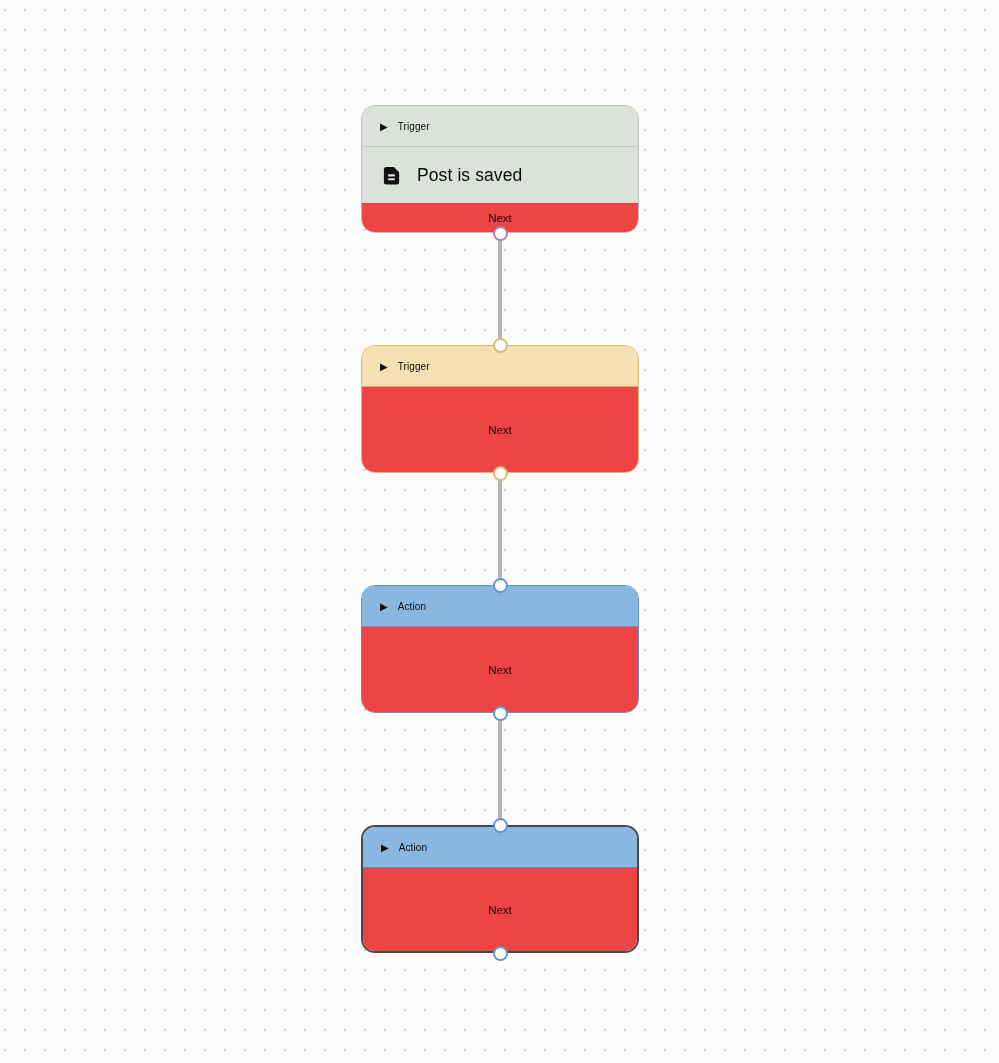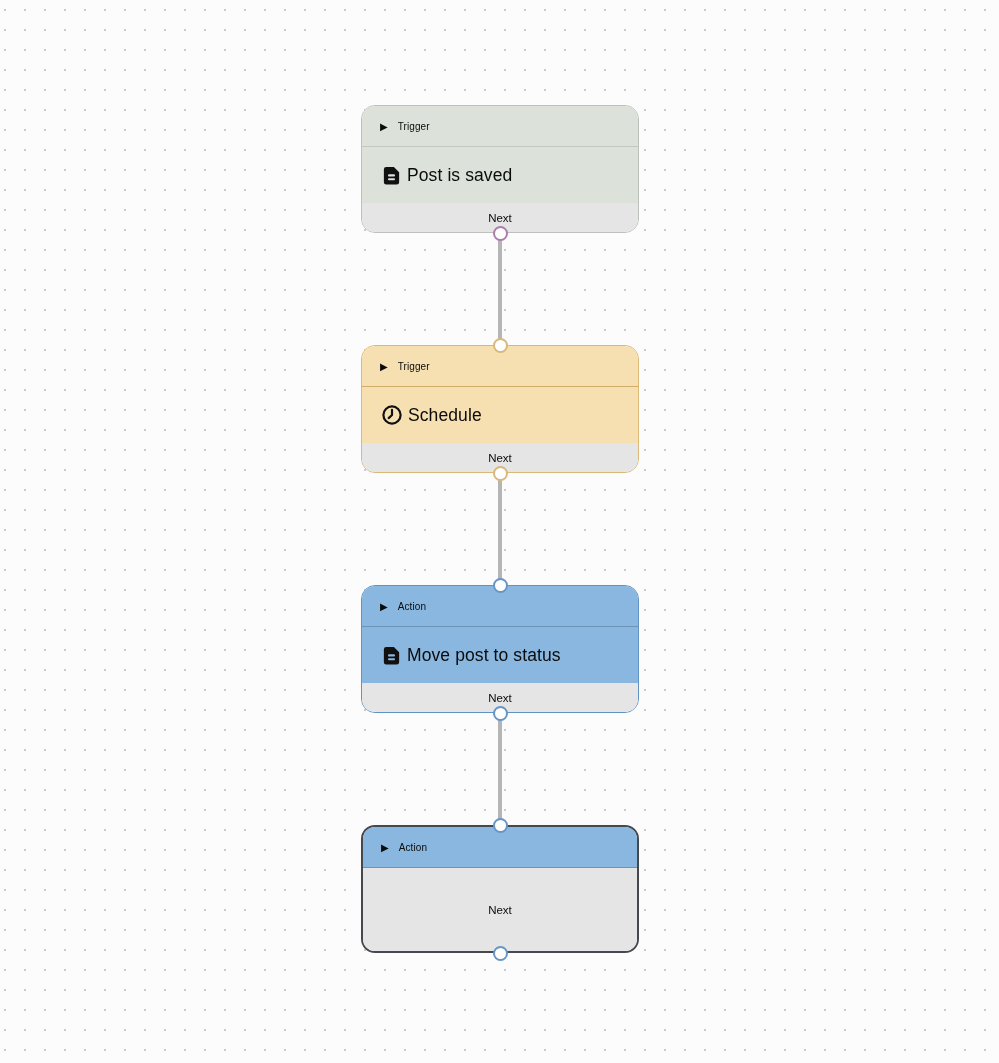--- a/index.html
+++ b/index.html
@@ -49,28 +49,28 @@
     border-bottom:1px solid var(--divider,#bbb);
     display:flex;align-items:center;gap:10px;
     padding:0 18px;
     cursor:pointer;
   }
   .tri{font-size:10px;line-height:1;color:#0b0b0b;transform:translateY(0.5px);}
   .cat{font-size:10px;letter-spacing:.1px;}
   .node-body{
     height:56px;flex:none;
     background:var(--fill,#eee);
-    display:flex;align-items:center;gap:5px;
+    display:flex;align-items:center;gap:15px;
     padding:0 19px;
   }
   .icon{display:inline-flex;flex:none;}
   .icon svg{display:block;}
   .lbl{font-size:17.5px;letter-spacing:.1px;}
   .node-footer{
-    flex:1;background:#e5e5e5;
+    flex:1;background:#ef4444;
     display:flex;align-items:center;justify-content:center;
     font-size:11.5px;
   }
   .handle{
     position:absolute;left:50%;
     width:15px;height:15px;margin-left:-7.5px;
     border-radius:50%;
     background:#ffffff;
     border:2px solid var(--handle,#999);
     box-sizing:border-box;
@@ -111,52 +111,33 @@
     </div>
     <span class="handle hb"></span>
   </div>
 
   <div class="node n2" style="--fill: #f6dfb1; --border: #d9b878; --divider: #d2ab68; --handle: #d9b878; --bw: 1.5px;">
     <div class="node-box">
       <div class="node-header">
         <span class="tri">▶</span>
         <span class="cat">Trigger</span>
       </div>
-      <div class="node-body">
-        <span class="icon">
-          <svg width="22" height="22" viewBox="0 0 22 22" fill="none">
-            <circle cx="11" cy="11" r="8.6" stroke="#111" stroke-width="2.2"></circle>
-            <polyline points="11,5.8 11,11 7.7,14.1" stroke="#111" stroke-width="2.2" stroke-linecap="round" stroke-linejoin="round" fill="none"></polyline>
-          </svg>
-        </span>
-        <span class="lbl">Schedule</span>
-      </div>
       <div class="node-footer">
         <span>Next</span>
       </div>
     </div>
     <span class="handle ht"></span>
     <span class="handle hb"></span>
   </div>
 
   <div class="node n3" style="--fill: #89b7e0; --border: #6292c2; --divider: #6e92b4; --handle: #6596c8; --bw: 1.5px;">
     <div class="node-box">
       <div class="node-header">
         <span class="tri">▶</span>
         <span class="cat">Action</span>
-      </div>
-      <div class="node-body">
-        <span class="icon">
-          <svg width="21" height="21" viewBox="0 0 22 22">
-            <path d="M5.5 2 h8 L19 7.5 V18 a2.5 2.5 0 0 1 -2.5 2.5 h-11 A2.5 2.5 0 0 1 3 18 V4.5 A2.5 2.5 0 0 1 5.5 2 Z" fill="#111"></path>
-            <rect x="7.3" y="9.8" width="7.4" height="2.3" rx="1.1" fill="var(--fill)"></rect>
-            <rect x="7.3" y="13.8" width="7.4" height="2.3" rx="1.1" fill="var(--fill)"></rect>
-          </svg>
-        </span>
-        <span class="lbl">Move post to status</span>
       </div>
       <div class="node-footer">
         <span>Next</span>
       </div>
     </div>
     <span class="handle ht"></span>
     <span class="handle hb"></span>
   </div>
 
   <div class="node n4" style="--fill: #89b7e0; --border: #45484d; --divider: #6e92b4; --handle: #6596c8; --bw: 2px;">

